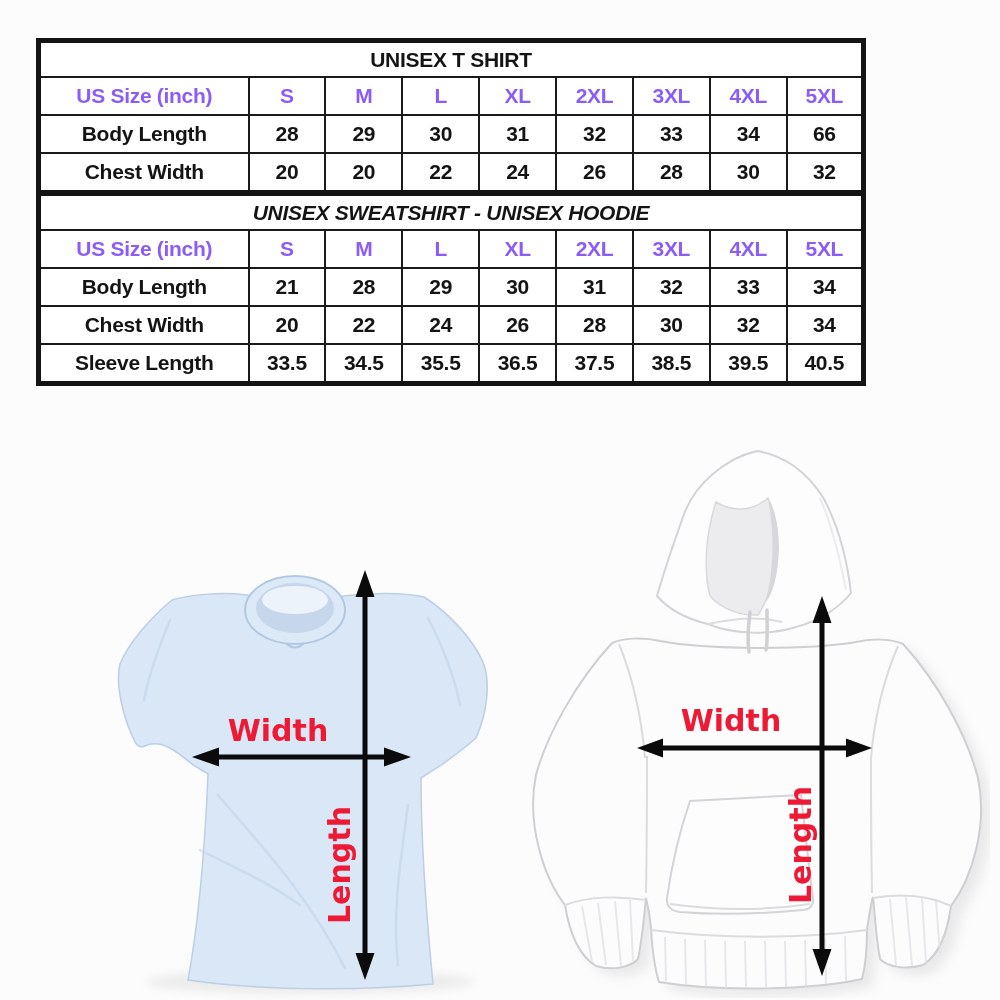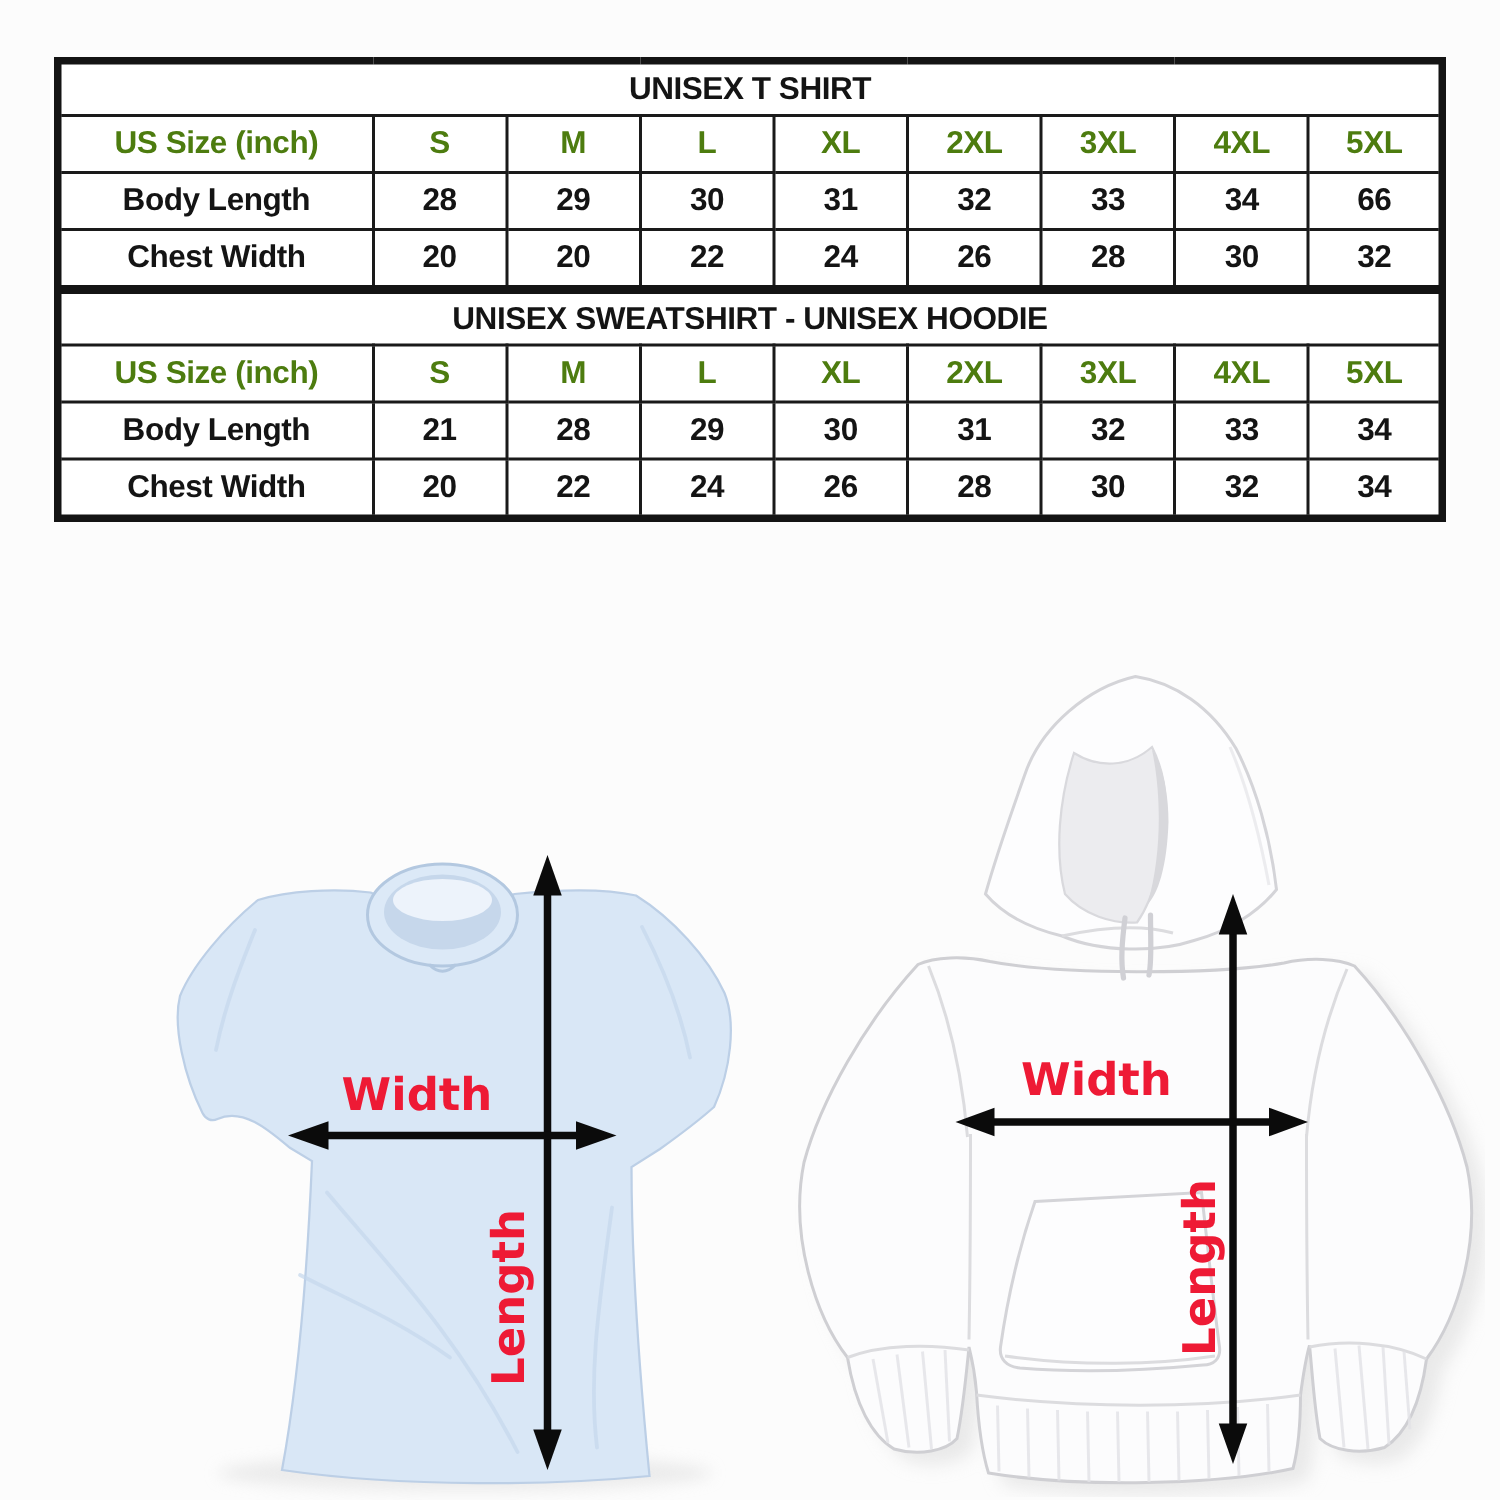--- a/index.html
+++ b/index.html
@@ -1,29 +1,29 @@
 <!DOCTYPE html>
 <html><head>
 <meta charset="utf-8">
 <style>
   html,body { margin:0; padding:0; }
   body { width:1000px; height:1000px; position:relative; background:#fcfcfc;
          font-family:"Liberation Sans", sans-serif; overflow:hidden; }
 
   
-  .size-table { position:absolute; left:36px; top:38px; width:928px;
+  .size-table { position:absolute; left:36px; top:38px; width:830px;
                 border-collapse:collapse; table-layout:fixed;
                 background:#ffffff; border:5px solid #141414; }
   .size-table td { border:2px solid #1a1a1a; height:36px; padding:0;
                    text-align:center; vertical-align:middle;
                    font-weight:bold; font-size:21px; letter-spacing:-0.3px;
                    color:#141414; }
   .size-table tr.title-row td { height:33px; font-size:21px; }
-  .size-table tr.separator td { border-top:6px solid #141414; }
-  .size-table td.red { color:#4d7c0f; }
+  .size-table tr.separator td { border-top:6px solid #141414;font-style:italic; }
+  .size-table td.red { color:#8b5cf6; }
   .size-table col.c-label { width:210px; }
 
   
   .diagram-svg { position:absolute; }
   #tshirt-svg { left:110px; top:550px; }
   #hoodie-svg { left:520px; top:438px; }
 
   .garment-label { position:absolute; color:#ee1a35; text-align:center;
                    font-family:"DejaVu Sans", sans-serif; font-weight:bold;
                    font-size:30px; line-height:42px; height:42px; }
@@ -111,20 +111,31 @@
     <tr>
       <td>Chest Width</td>
       <td>20</td>
       <td>22</td>
       <td>24</td>
       <td>26</td>
       <td>28</td>
       <td>30</td>
       <td>32</td>
       <td>34</td>
+    </tr>
+    <tr>
+      <td>Sleeve Length</td>
+      <td>33.5</td>
+      <td>34.5</td>
+      <td>35.5</td>
+      <td>36.5</td>
+      <td>37.5</td>
+      <td>38.5</td>
+      <td>39.5</td>
+      <td>40.5</td>
     </tr>
   </tbody>
 </table>
 
 <svg id="tshirt-svg" class="diagram-svg" width="410" height="450" viewBox="0 0 410 450">
   <defs>
       <filter id="soft1" x="-30%" y="-30%" width="160%" height="160%">
         <feGaussianBlur stdDeviation="5"></feGaussianBlur>
       </filter>
     </defs>

